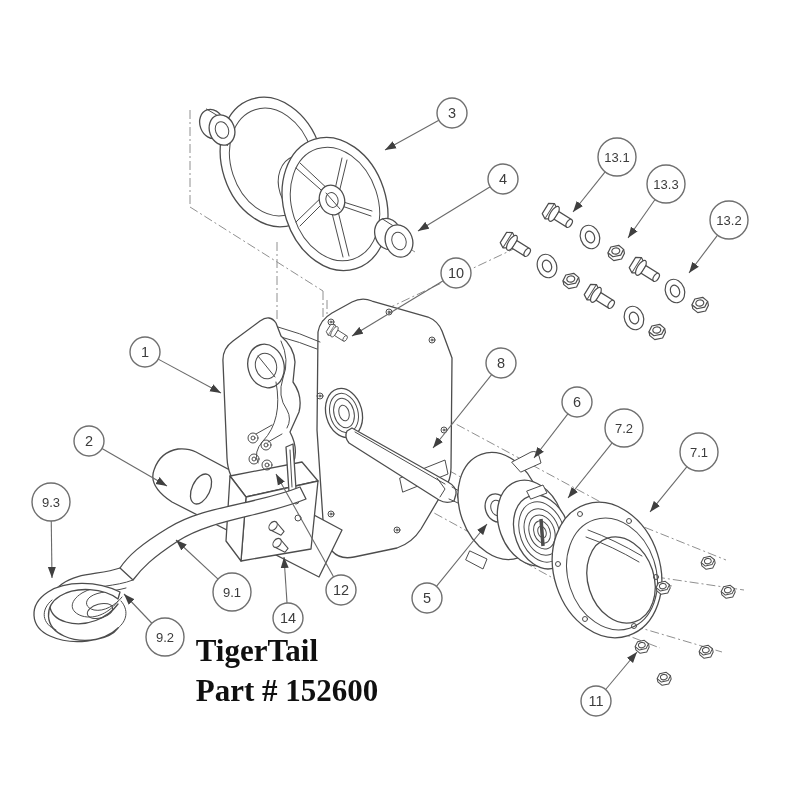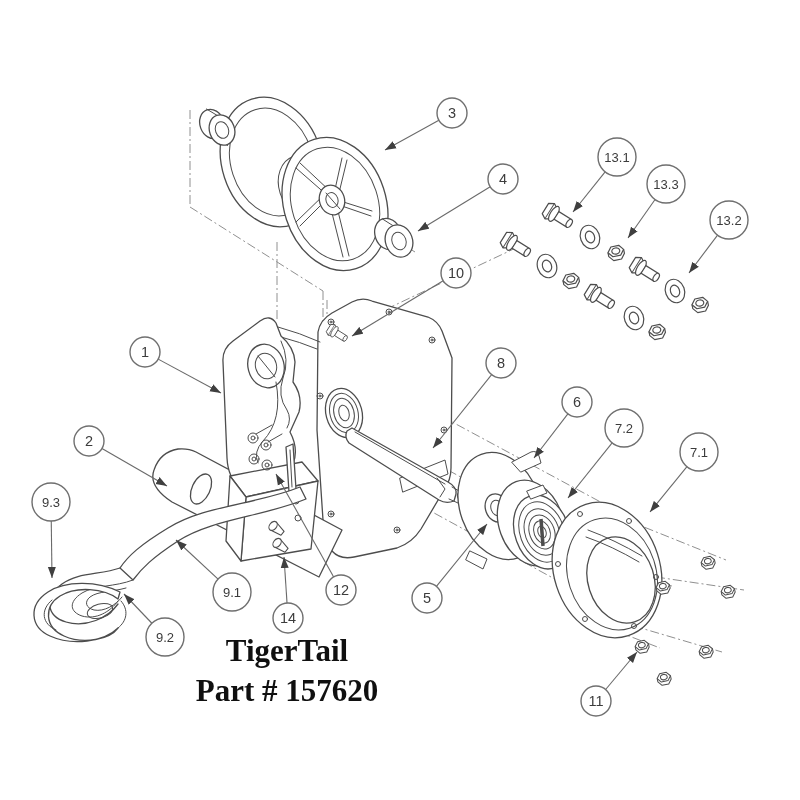--- a/index.html
+++ b/index.html
@@ -14,21 +14,21 @@
   svg{position:absolute;left:0;top:0;}
   .draw{stroke:var(--line);stroke-width:1.3;fill:none;stroke-linecap:round;stroke-linejoin:round;}
   .fw{fill:#fff;}
   .thin{stroke-width:1;}
   .dash{stroke:var(--construction);stroke-width:1;fill:none;stroke-dasharray:9 3 2 3;}
   .callout-line{stroke:#6a6a6a;stroke-width:1.1;fill:none;}
   .balloon{fill:#fff;stroke:var(--balloon-stroke);stroke-width:1.4;}
   .balloon-text{fill:var(--balloon-text);font-family:"Liberation Sans",sans-serif;}
   .title-block{
     position:absolute;left:287px;top:631px;transform:translateX(-50%);
-    text-align:center;white-space:nowrap;
+    white-space:nowrap;
     font-family:"Liberation Serif",serif;font-weight:bold;
     font-size:31px;line-height:40px;color:var(--title-text);
   }
   .title-block p{margin:0;}
 </style>
 </head>
 <body>
 
 <svg id="diagram-svg" width="800" height="800" viewBox="0 0 800 800">
   <defs>
@@ -378,14 +378,14 @@
       <g>
         <line x1="287.01850136158987" y1="603.0321457642453" x2="284" y2="557" class="callout-line" marker-end="url(#arrow)"></line>
         <circle cx="288" cy="618" r="15" class="balloon"></circle>
         <text x="288" y="618" class="balloon-text" text-anchor="middle" dy="0.36em" font-size="14.5">14</text>
       </g>
     </g>
 </svg>
 
 <div class="title-block">
   <p>TigerTail</p>
-  <p>Part # 157620</p>
+  <p>Part # 152600</p>
 </div>
 
 </body></html>

